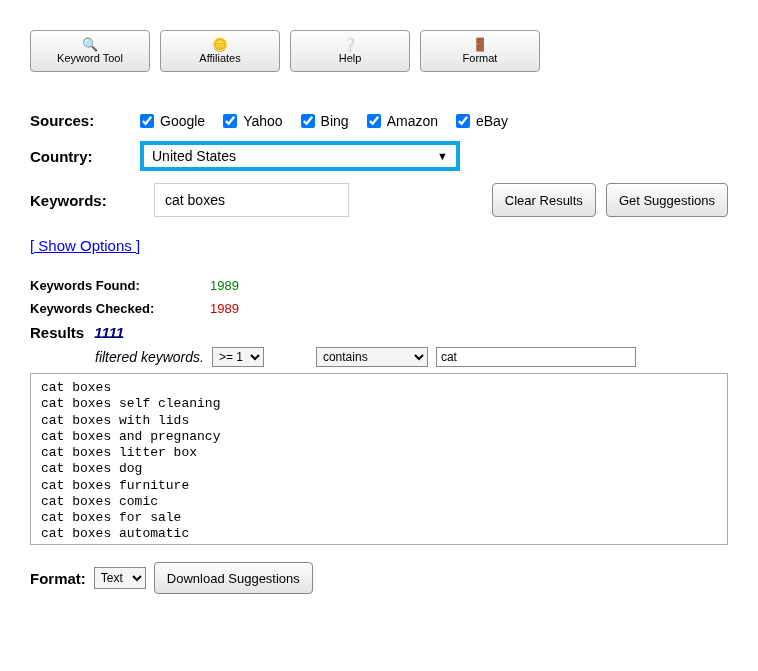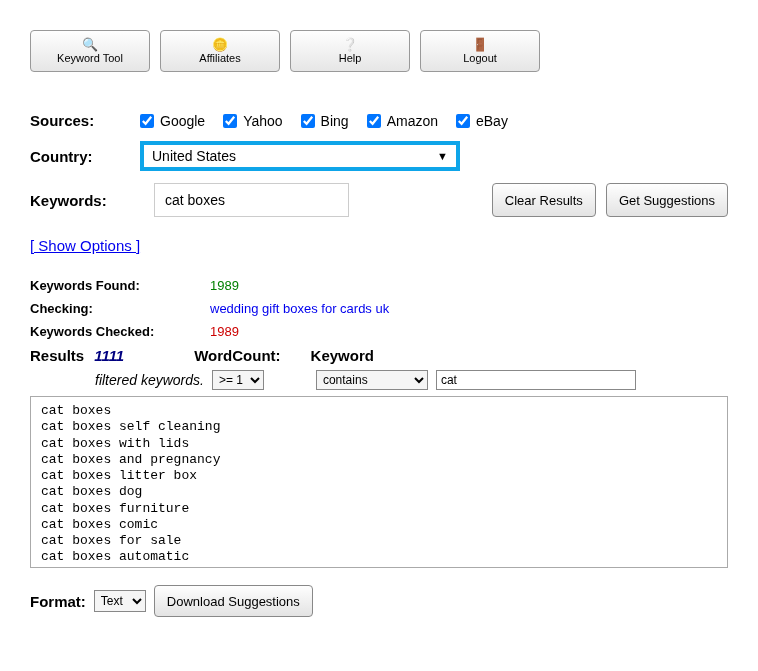--- a/index.html
+++ b/index.html
@@ -52,21 +52,21 @@
     <button class="toolbar-btn">
       <span class="ticon">🪙</span>
       <span>Affiliates</span>
     </button>
     <button class="toolbar-btn">
       <span class="ticon" style="color:#2a2;">❔</span>
       <span>Help</span>
     </button>
     <button class="toolbar-btn">
       <span class="ticon">🚪</span>
-      <span>Logout</span>
+      <span>Format</span>
     </button>
   </div>
 
   <div class="section">
     <div class="row">
       <div class="label">Sources:</div>
       <div class="sources-row">
         <label class="chk">
             <input type="checkbox" checked="" style="">
             <span>Google</span>
@@ -110,36 +110,28 @@
 
     <a class="link-show">[ Show Options ]</a>
   </div>
 
   <div class="status-block">
     <div class="status-row">
       <div class="status-label">Keywords Found:</div>
       <div class="status-green">1989</div>
     </div>
     <div class="status-row">
-      <div class="status-label">Checking:</div>
-      <div class="status-blue">wedding gift boxes for cards uk</div>
-    </div>
-    <div class="status-row">
       <div class="status-label">Keywords Checked:</div>
       <div class="status-red">1989</div>
     </div>
   </div>
 
   <div class="filter-header">
     <span class="results-lbl">Results</span>
     <span class="results-num">1111</span>
-    <div class="col-heads">
-      <span>WordCount:</span>
-      <span>Keyword</span>
-    </div>
   </div>
 
   <div class="filter-controls">
     <span class="filtered-lbl">filtered keywords.</span>
     <select class="small-select" style="width:52px;">
       <option>&gt;= 1</option>
     </select>
     <div style="width:36px;"></div>
     <select class="small-select" style="width:112px;">
       <option>contains</option>

